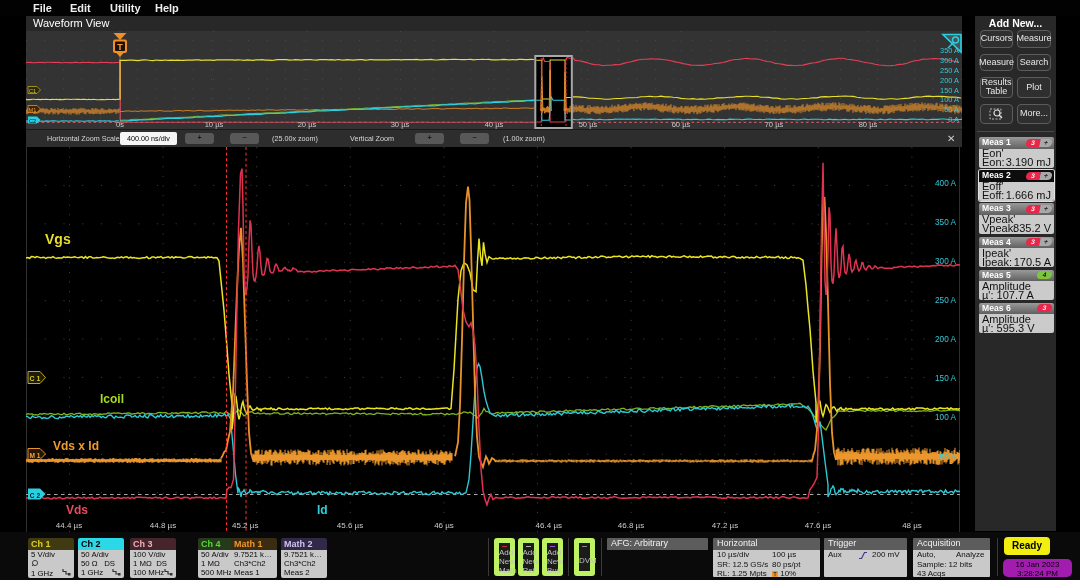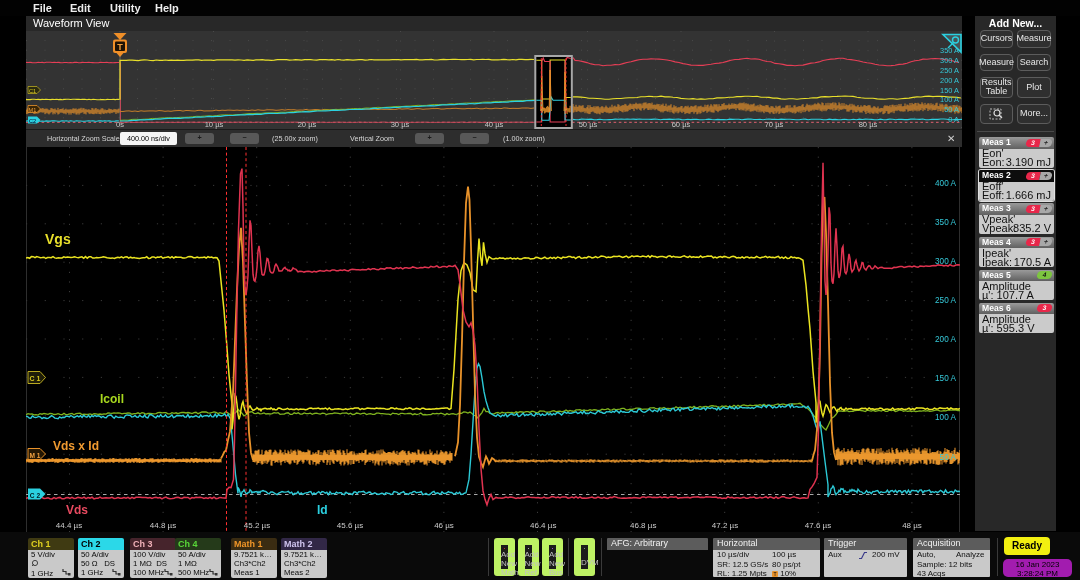--- a/index.html
+++ b/index.html
@@ -18,21 +18,21 @@
 .panel{position:absolute;border-radius:1px;overflow:hidden}
 .panel .ph{background:#5c5c5c;color:#f2f2f2;font-size:9px;padding:0 0 0 4px;height:11.5px;line-height:11px}
 .panel .pb{background:#c9c9c9;color:#111;font-size:8px;line-height:9.6px;padding:0.5px 0 0 4px;position:relative}
 .meas{position:absolute;left:979px;width:75px;border-radius:2px;overflow:hidden}
 .mh{height:11.5px;background:linear-gradient(#9a9a9a,#606060);color:#fff;font-size:8.6px;font-weight:bold;padding:0 0 0 3px;line-height:11px;position:relative}
 .mb{height:19px;background:#cbcbcb;color:#111;font-size:11px;line-height:9.3px;padding:0.5px 3px 0 3px;position:relative}
 .mv{position:absolute;right:3px;top:9.8px}
 .badge{position:absolute;right:2px;top:1.8px;height:8px;border-radius:4px;display:flex;overflow:hidden;transform:skewX(-12deg)}
 .b-red{background:#e8274a;color:#fff;font-size:6.6px;font-weight:bold;width:14px;text-align:center;line-height:8px}
 .b-plus{background:#a8a8a8;color:#222;font-size:7px;font-weight:bold;width:12px;text-align:center;line-height:7.5px}
-.addbtn{position:absolute;top:538px;width:21px;height:38px;background:#1b1b1b;border:7px solid #bef264;border-radius:3px;color:#c0c0c0;font-size:8px;line-height:9.3px;text-align:center;padding-top:4.5px}
+.addbtn{position:absolute;top:538px;width:21px;height:38px;background:#1b1b1b;border:5px solid #bef264;border-radius:3px;color:#c0c0c0;font-size:8px;line-height:9.3px;text-align:center;padding-top:4.5px}
 .tline{position:absolute;top:2.5px;left:3px;right:3px;height:1.5px}
 .vsep{position:absolute;top:538px;width:1px;height:38px;background:#3a3a3a}
 </style></head><body>
 <div class="abs menu">
     <span style="left:33px">File</span>
     <span style="left:70px">Edit</span>
     <span style="left:110px">Utility</span>
     <span style="left:155px">Help</span>
   </div>
 <div class="abs tabbar">
@@ -183,25 +183,25 @@
     <path d="M28 488.5 h12 l5.5 5.5 l-5.5 5.5 h-12 z" fill="#2bd0e0"></path>
     <text x="35" y="497.7" font-size="6.6" font-weight="bold" fill="#001a20" text-anchor="middle" font-family="Liberation Sans, sans-serif">C 2</text>
   </svg>
 <div class="abs" style="left:45px;top:231px;color:#e8df2b;font-size:14px;font-weight:bold">Vgs</div>
 <div class="abs" style="left:100px;top:392px;color:#a8d81e;font-size:12px;font-weight:bold">Icoil</div>
 <div class="abs" style="left:53px;top:439px;color:#f09a30;font-size:12px;font-weight:bold">Vds x Id</div>
 <div class="abs" style="left:66px;top:503px;color:#e84a60;font-size:12px;font-weight:bold">Vds</div>
 <div class="abs" style="left:317px;top:503px;color:#2bd0e0;font-size:12px;font-weight:bold">Id</div>
 <div class="abs" style="left:44px;top:521px;width:50px;text-align:center;color:#cccccc;font-size:8px">44.4 µs</div>
 <div class="abs" style="left:138px;top:521px;width:50px;text-align:center;color:#cccccc;font-size:8px">44.8 µs</div>
-<div class="abs" style="left:232px;top:521px;width:50px;text-align:center;color:#cccccc;font-size:8px">45.2 µs</div>
+<div class="abs" style="left:232px;top:521px;width:50px;text-align:left;color:#cccccc;font-size:8px">45.2 µs</div>
 <div class="abs" style="left:325px;top:521px;width:50px;text-align:center;color:#cccccc;font-size:8px">45.6 µs</div>
 <div class="abs" style="left:419px;top:521px;width:50px;text-align:center;color:#cccccc;font-size:8px">46 µs</div>
-<div class="abs" style="left:530px;top:521px;width:50px;text-align:left;color:#cccccc;font-size:8px">46.4 µs</div>
-<div class="abs" style="left:630px;top:521px;width:50px;color:#cccccc;font-size:8px">46.8 µs</div>
+<div class="abs" style="left:512px;top:521px;width:50px;text-align:right;color:#cccccc;font-size:8px">46.4 µs</div>
+<div class="abs" style="left:606px;top:521px;width:50px;text-align:center;color:#cccccc;font-size:8px">46.8 µs</div>
 <div class="abs" style="left:700px;top:521px;width:50px;text-align:center;color:#cccccc;font-size:8px">47.2 µs</div>
 <div class="abs" style="left:793px;top:521px;width:50px;text-align:center;color:#cccccc;font-size:8px">47.6 µs</div>
 <div class="abs" style="left:887px;top:521px;width:50px;text-align:center;color:#cccccc;font-size:8px">48 µs</div>
 <div class="abs rpanel"></div>
 <div class="abs" style="left:975px;top:17px;width:81px;text-align:center;color:#fff;font-size:10.5px;font-weight:bold">Add New...</div>
 <div class="btn" style="left:980px;top:30px;width:33px;height:17.5px">Cursors</div>
 <div class="btn" style="left:1017px;top:30px;width:34px;height:17.5px">Measure</div>
 <div class="btn" style="left:980px;top:53.5px;width:33px;height:17.5px">Measure</div>
 <div class="btn" style="left:1017px;top:53.5px;width:34px;height:17.5px">Search</div>
 <div class="btn" style="left:980px;top:77px;width:33px;height:20.5px">Results<br>Table</div>
@@ -273,21 +273,21 @@
         <rect x="6" y="5" width="2.5" height="2.5" fill="#333"></rect>
       </svg></div>
   </div>
 <div class="chb" style="left:130px">
     <div class="chh" style="background:#46242c;color:#f0b0b8">Ch 3</div>
     <div class="chbody">100 V/div<br>1 MΩ&nbsp;&nbsp;DS<br>100 MHz<svg width="9" height="8" viewBox="0 0 9 8" style="position:absolute;right:3px;bottom:1.5px">
         <path d="M1 1 v2.5 h3 v2.5 h3" stroke="#333" stroke-width="1.2" fill="none"></path>
         <rect x="6" y="5" width="2.5" height="2.5" fill="#333"></rect>
       </svg></div>
   </div>
-<div class="chb" style="left:175px">
+<div class="chb" style="left:198px">
     <div class="chh" style="background:#253a1a;color:#58d838">Ch 4</div>
     <div class="chbody">50 A/div<br>1 MΩ<br>500 MHz<svg width="9" height="8" viewBox="0 0 9 8" style="position:absolute;right:3px;bottom:1.5px">
         <path d="M1 1 v2.5 h3 v2.5 h3" stroke="#333" stroke-width="1.2" fill="none"></path>
         <rect x="6" y="5" width="2.5" height="2.5" fill="#333"></rect>
       </svg></div>
   </div>
 <div class="chb" style="left:231px">
     <div class="chh" style="background:#3a2c12;color:#f09628">Math 1</div>
     <div class="chbody">9.7521 k…<br>Ch3*Ch2<br>Meas 1</div>
   </div>

